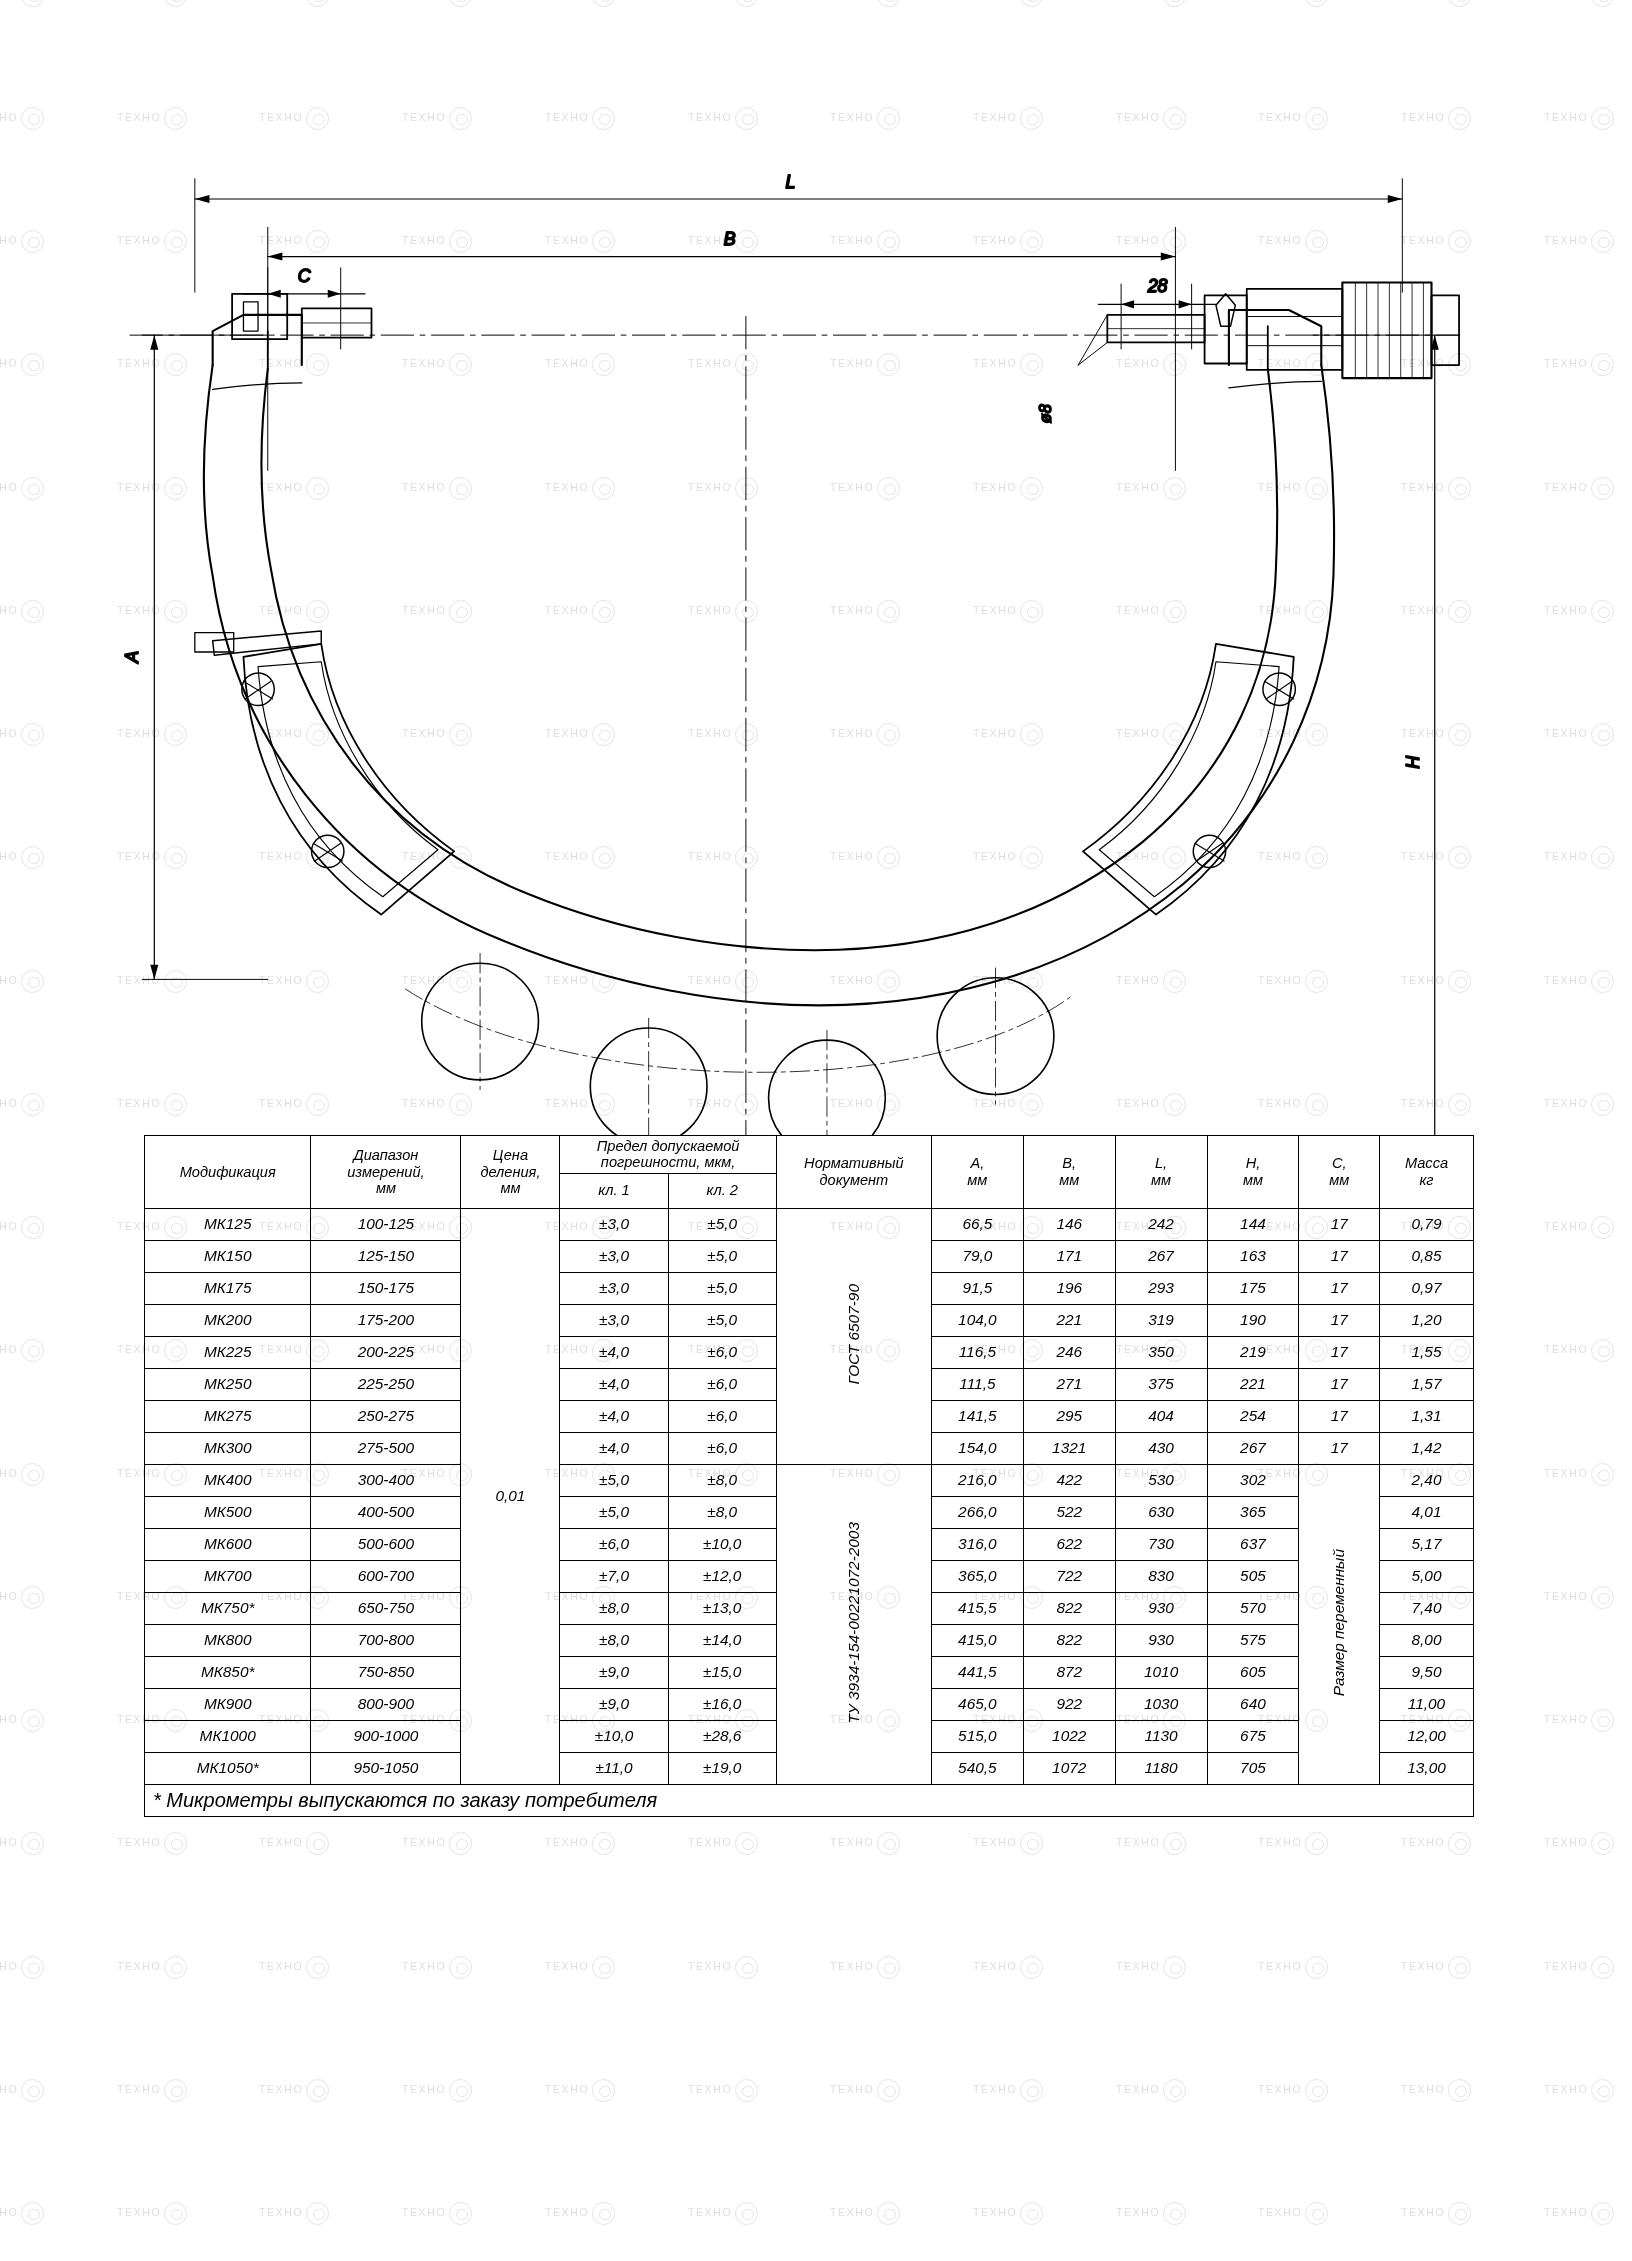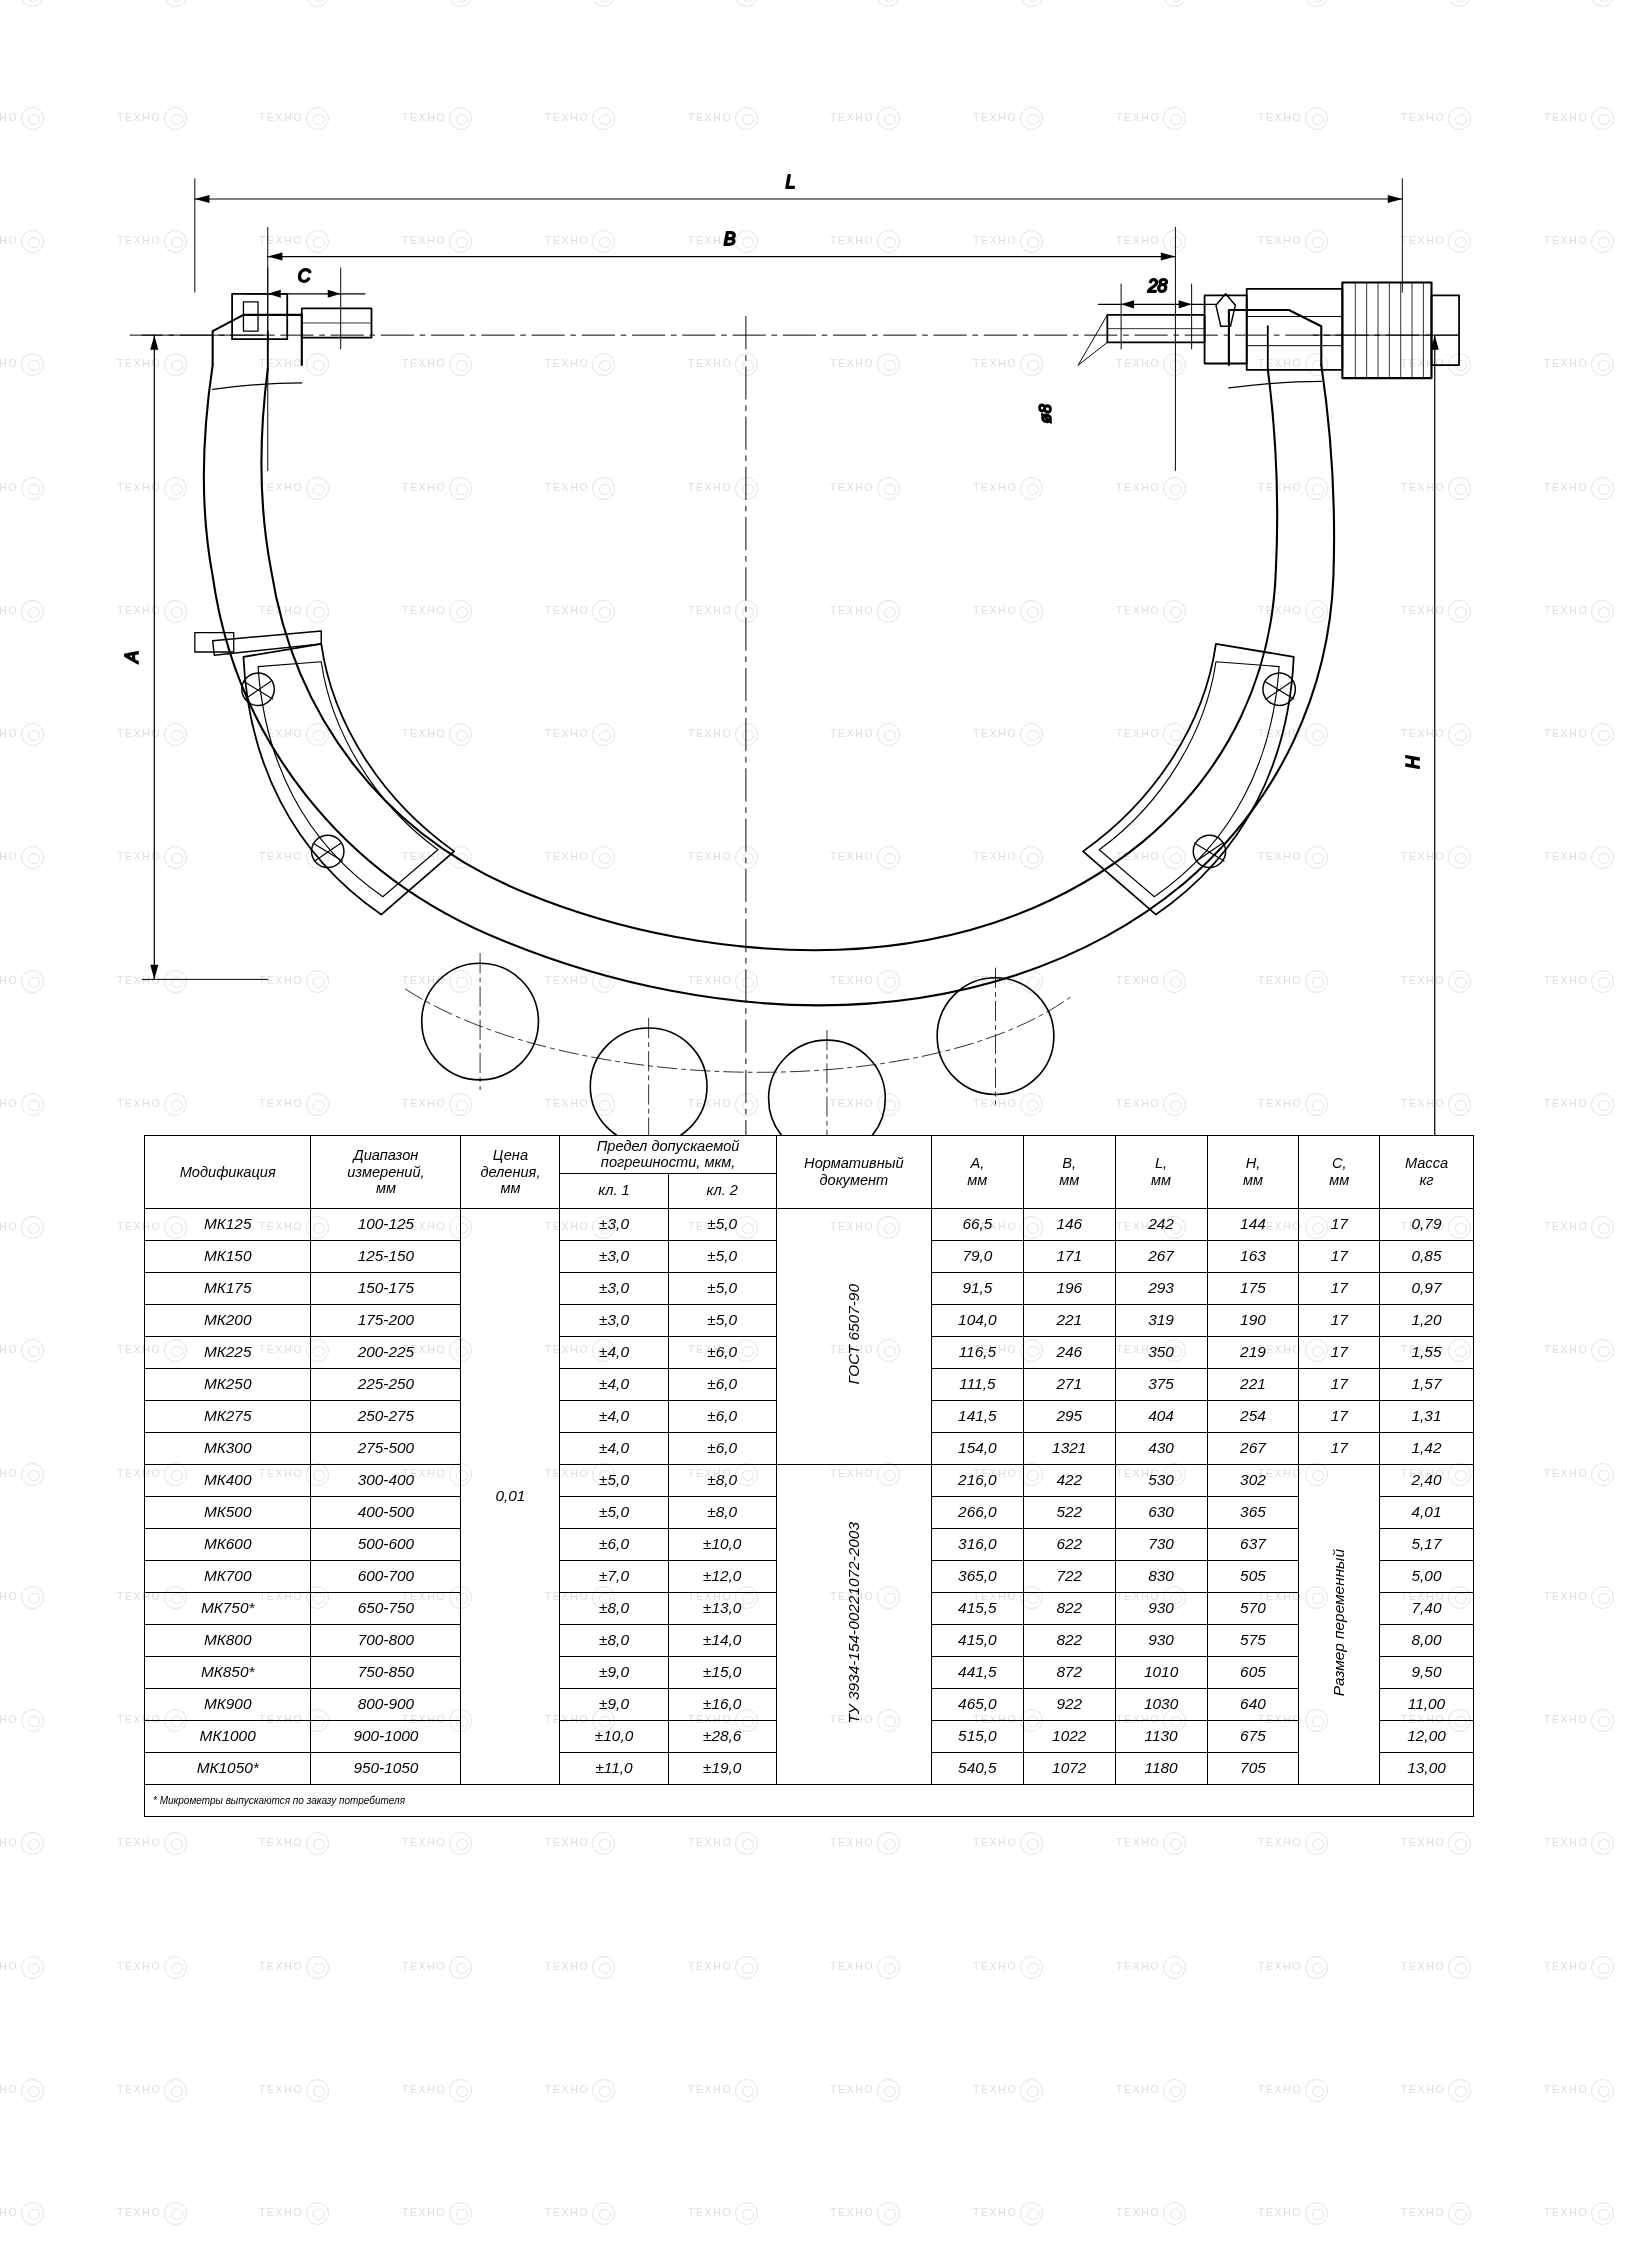--- a/index.html
+++ b/index.html
@@ -118,21 +118,21 @@
     white-space: nowrap;
     font-style: italic;
     font-size: 15.4px;
     line-height: 1;
   }
   td.vcell {
     vertical-align: middle;
   }
   .footnote {
     font-style: italic;
-    font-size: 10px;
+    font-size: 20px;
     text-align: left !important;
     padding-left: 8px !important;
   }
   svg text {
     font-family: "Liberation Sans", sans-serif;
     font-style: italic;
     font-size: 22px;
     fill: #000;
   }
 </style>

